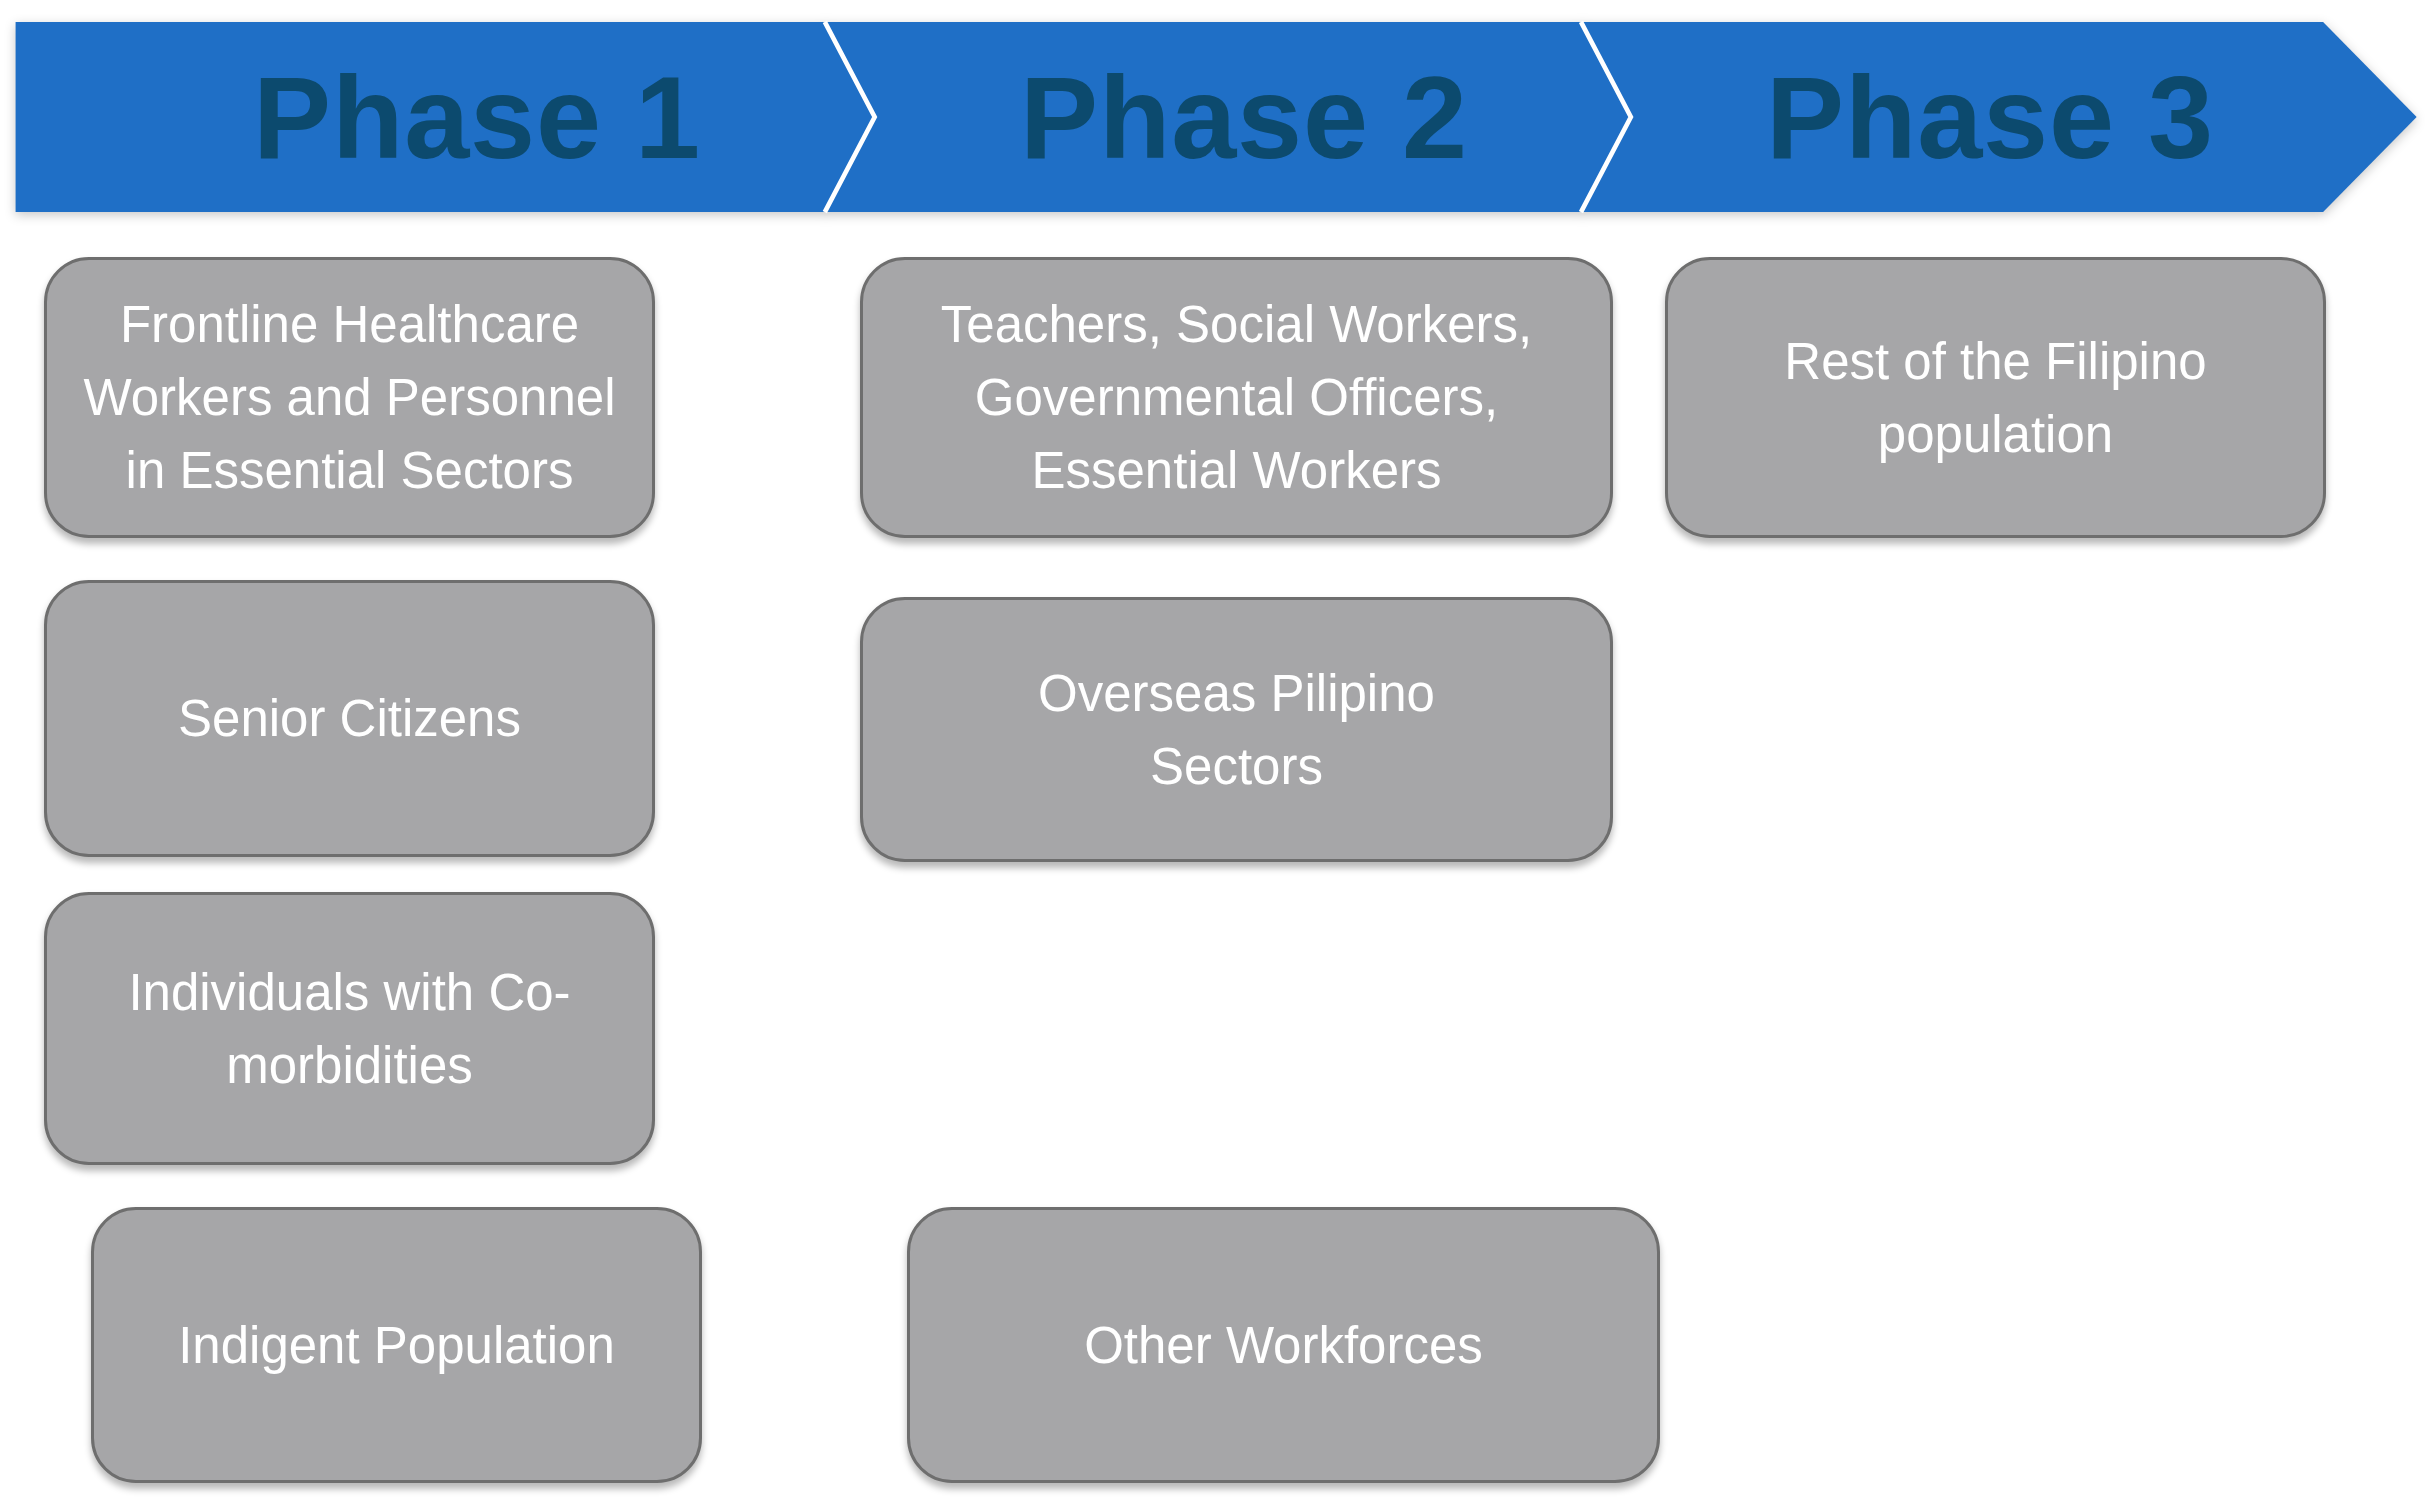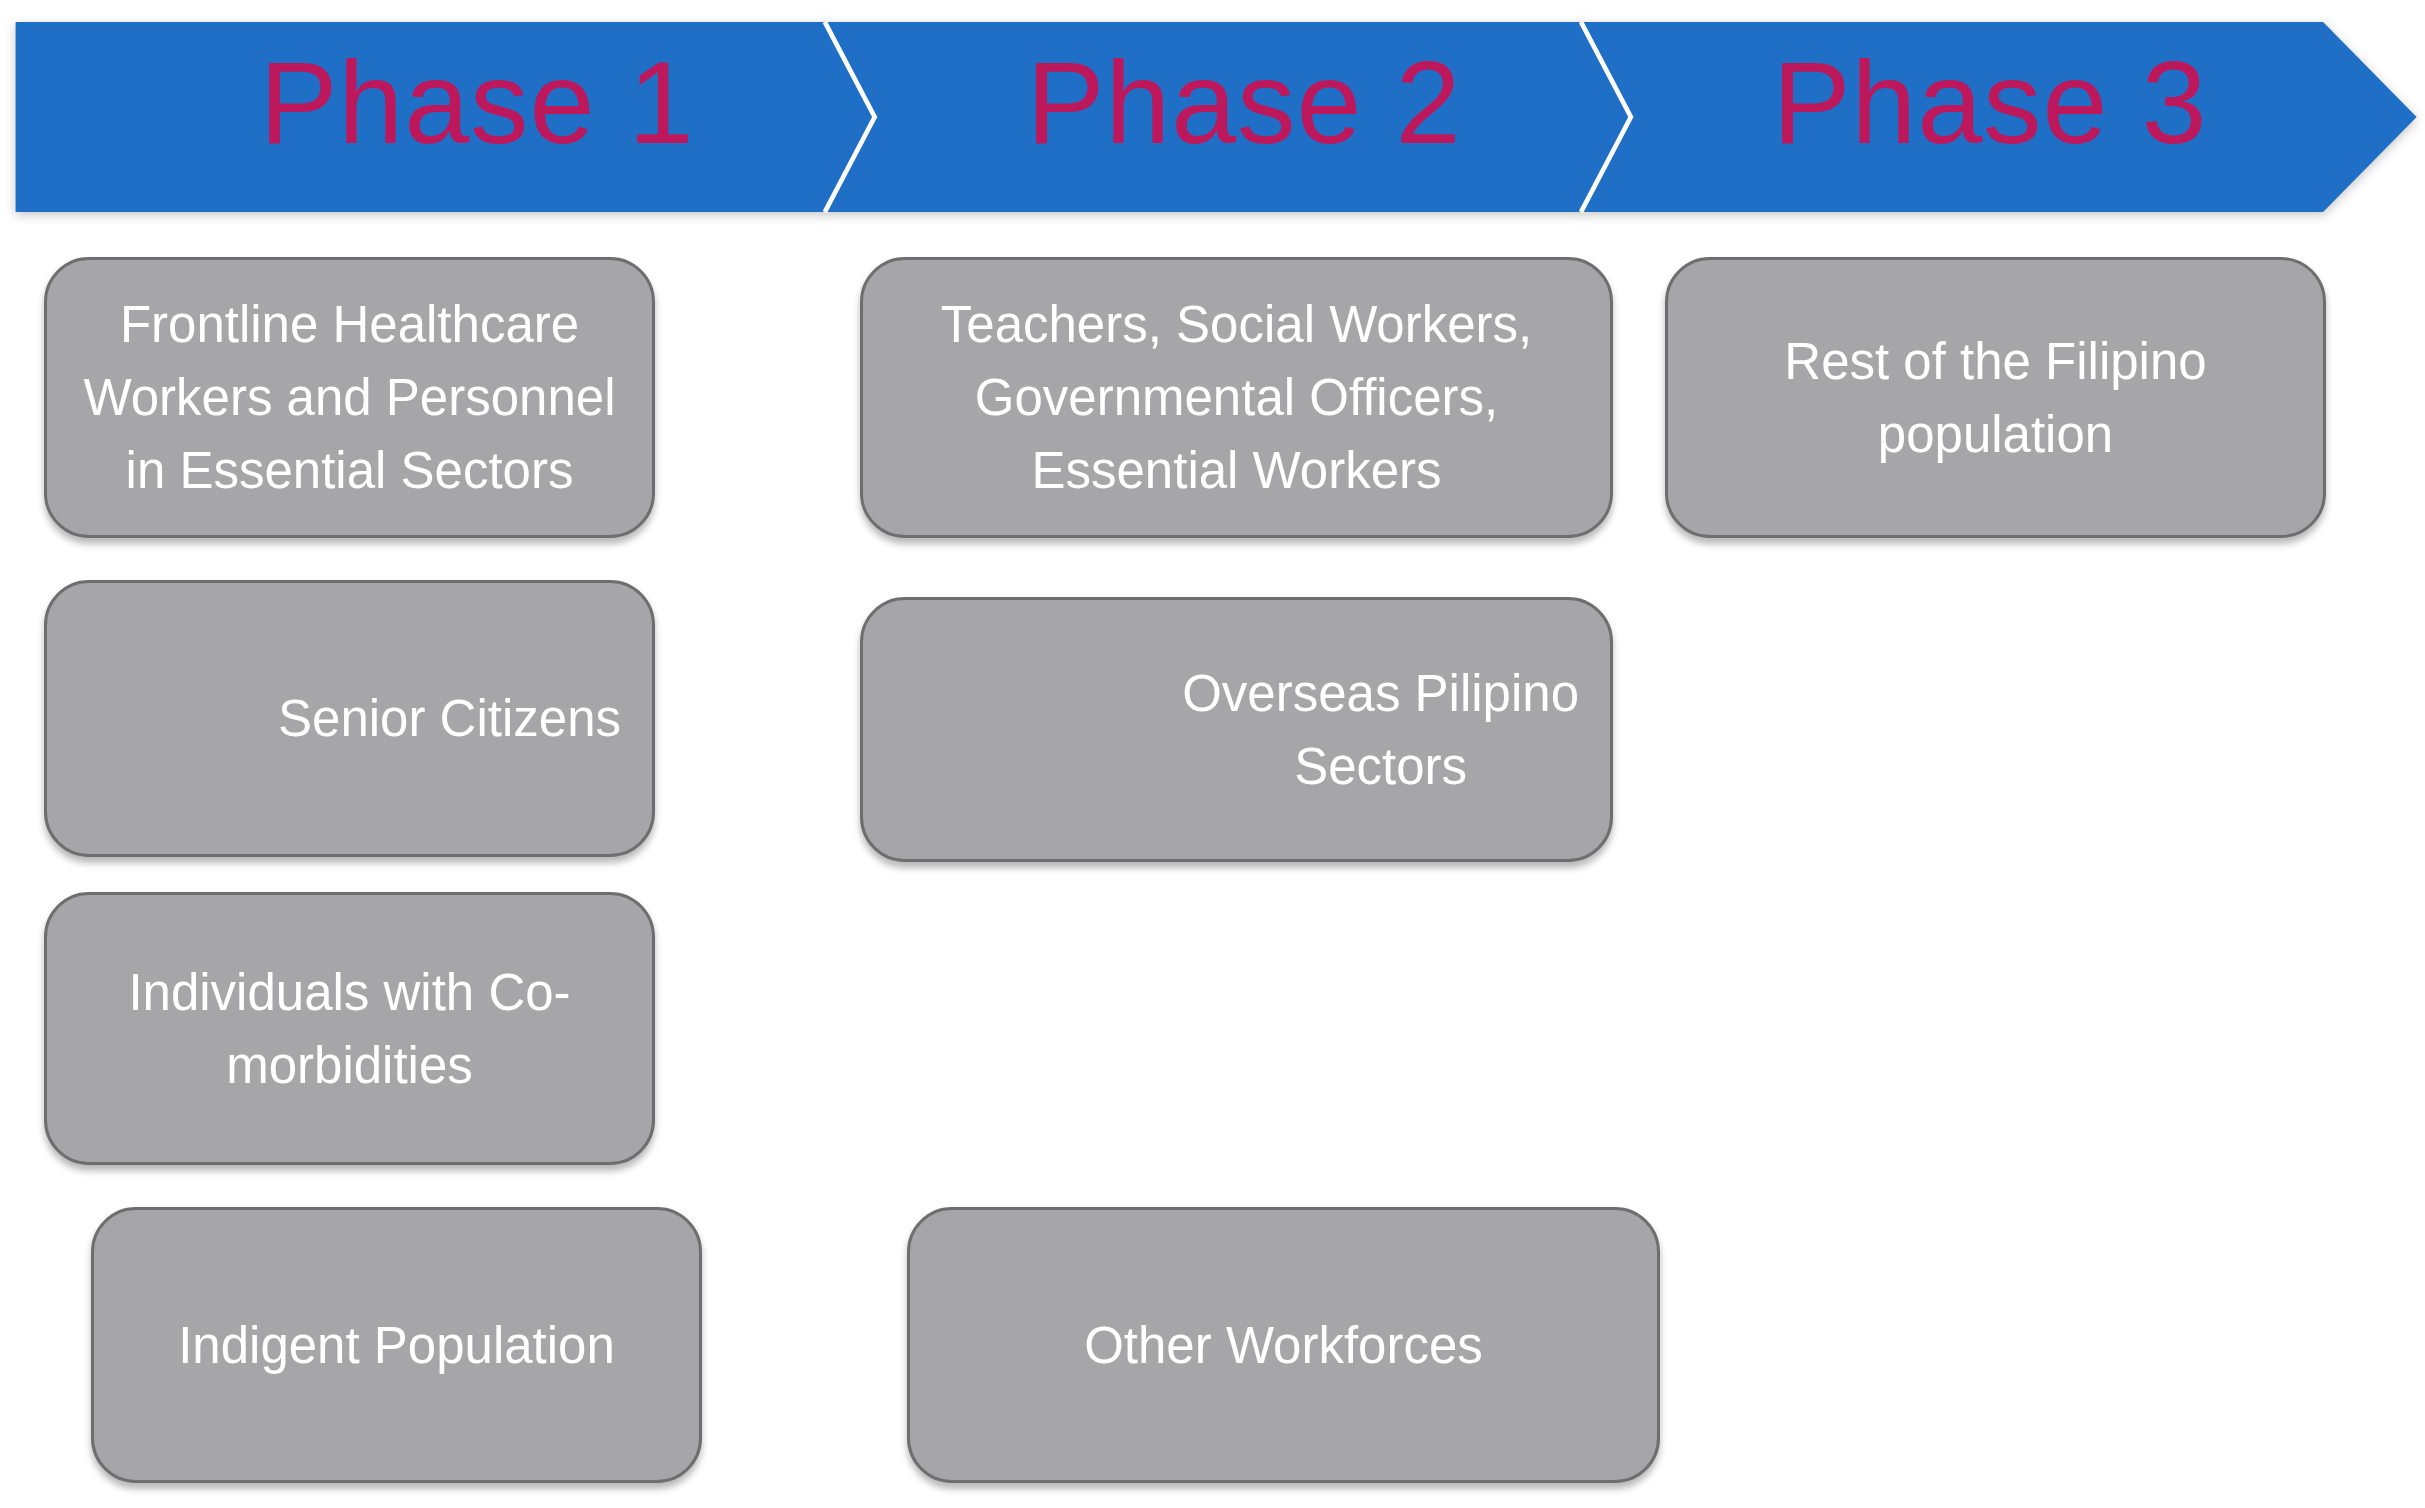--- a/index.html
+++ b/index.html
@@ -16,25 +16,25 @@
     font-family: "Liberation Sans", sans-serif;
   }
   .banner-svg {
     position: absolute;
     left: 0;
     top: 0;
     filter: drop-shadow(0 3.9px 5.5px rgba(0,0,0,0.22));
   }
   .phase-label {
     position: absolute;
-    top: 102px;
+    top: 117px;
     transform: translate(-50%, -50%);
-    color: #be185d;
+    color: #0c4a6e;
     font-size: 117px;
-    font-weight: 400;
+    font-weight: 700;
     white-space: nowrap;
     letter-spacing: 0.8px;
   }
   .p1 { left: 477px; }
   .p2 { left: 1244px; }
   .p3 { left: 1990px; }
 
   .box {
     position: absolute;
     box-sizing: border-box;
@@ -51,21 +51,21 @@
     padding: 0 31px;
     box-shadow: 0 5.5px 7.8px rgba(0,0,0,0.28);
   }
   .box span { white-space: pre-line; }
 
   .c1 { left: 44px;   width: 611px; }
   .c2 { left: 860px; width: 753px; }
   .c3 { left: 1665px; width: 661px; }
 
   .r1 { top: 257px;  height: 281px; }
-  .r2 { top: 580px;  height: 277px; justify-content: flex-end; }
+  .r2 { top: 580px;  height: 277px; }
   .r3 { top: 892px; height: 273px; }
   .r4 { top: 1207px; height: 276px; margin-left: 47px; }
   .c2.r2 { top: 597px; height: 265px; }
 </style>
 </head>
 <body>
 
 <div class="canvas">
 
   <svg class="banner-svg" width="2426" height="234" viewBox="0 0 3112 300" xmlns="http://www.w3.org/2000/svg">

